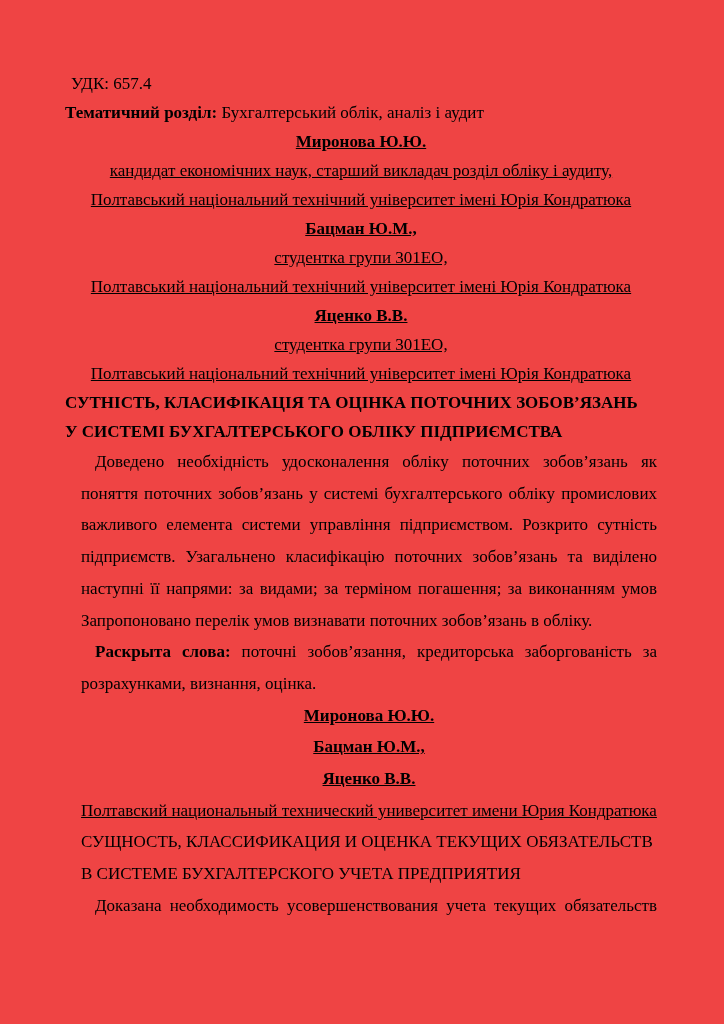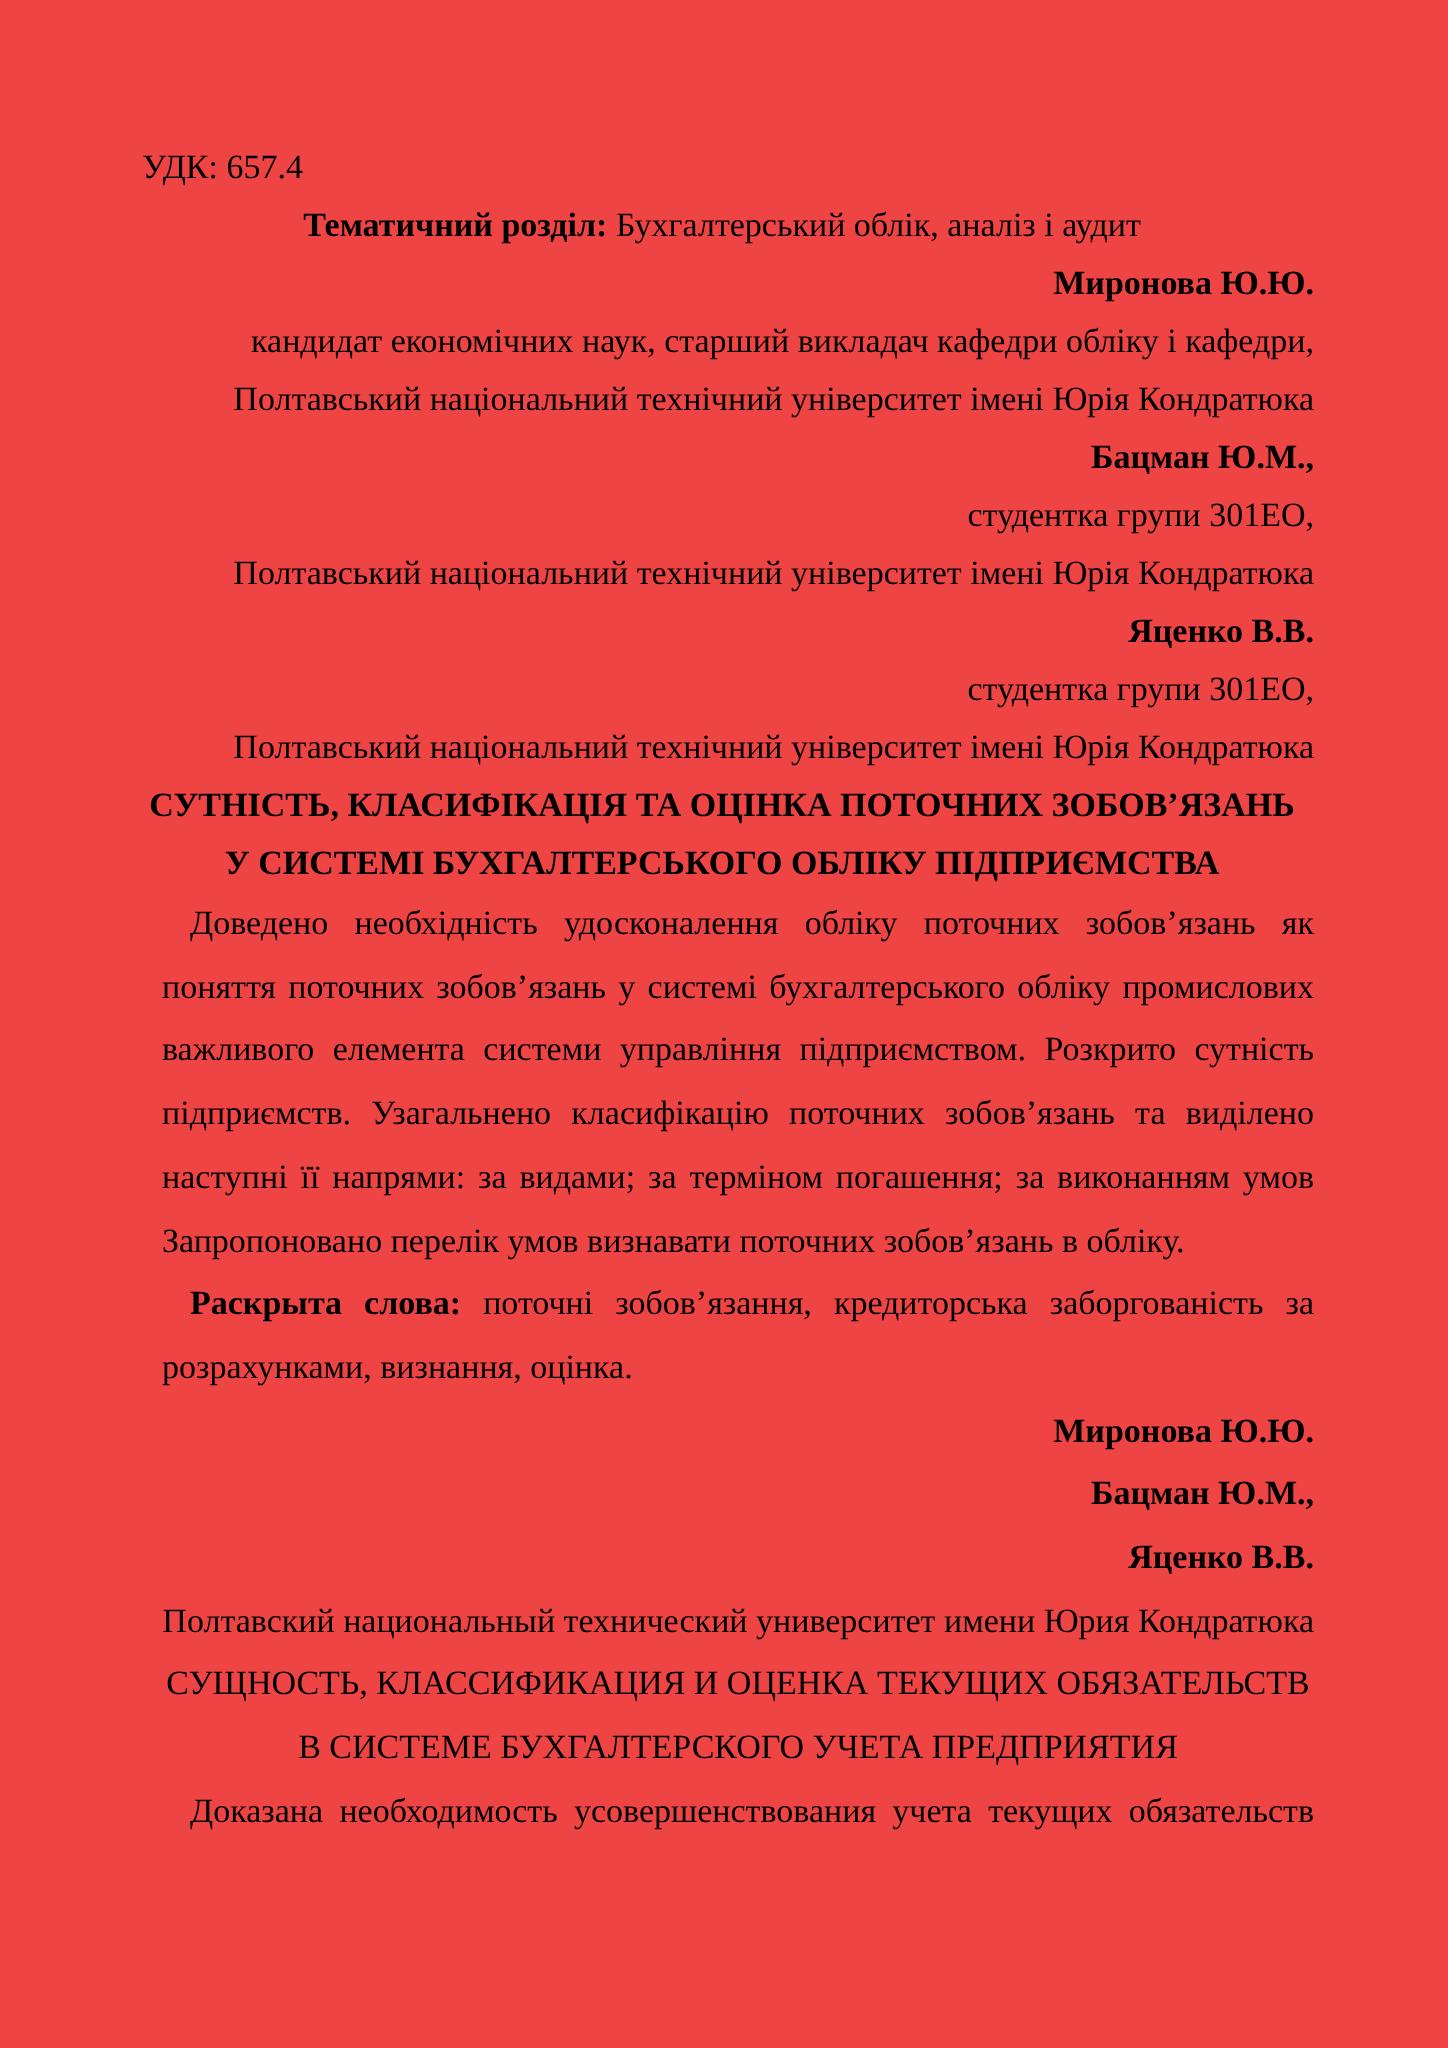--- a/index.html
+++ b/index.html
@@ -16,42 +16,42 @@
     background: #ef4444;
     color: #000000;
     font-family: "Liberation Serif", "DejaVu Serif", serif;
     font-size: 17px;
     overflow: hidden;
   }
   .hdr { line-height: 29px; }
   .bdy { line-height: 31.7px; margin-left: 16px; }
   .line, .pline { min-height: 1em; }
   .bold   { font-weight: bold; }
-  .right  { text-align: right;  white-space: nowrap; }
-  .center { text-align: center; white-space: nowrap; }
+  .right  { text-align: center;  white-space: nowrap; text-decoration: underline; }
+  .center { text-align: left; white-space: nowrap; }
   .nowrap { white-space: nowrap; }
   .just   { text-align: justify; text-align-last: justify; }
   .indent { text-indent: 14px; }
   .udk    { padding-left: 6px; }
 </style>
 </head>
 <body>
 
 <div class="page">
 
   <div class="hdr">
     <div class="line udk nowrap">УДК: 657.4</div>
 
     <div class="line center">
       <span class="bold">Тематичний розділ:</span>
       <span>Бухгалтерський облік, аналіз і аудит</span>
     </div>
 
     <div class="line right bold">Миронова Ю.Ю.</div>
-    <div class="line right">кандидат економічних наук, старший викладач кафедри обліку і кафедри,</div>
+    <div class="line right">кандидат економічних наук, старший викладач розділ обліку і аудиту,</div>
     <div class="line right">Полтавський національний технічний університет імені Юрія Кондратюка</div>
 
     <div class="line right bold">Бацман Ю.М.,</div>
     <div class="line right">студентка групи 301ЕО,</div>
     <div class="line right">Полтавський національний технічний університет імені Юрія Кондратюка</div>
 
     <div class="line right bold">Яценко В.В.</div>
     <div class="line right">студентка групи 301ЕО,</div>
     <div class="line right">Полтавський національний технічний університет імені Юрія Кондратюка</div>
 

